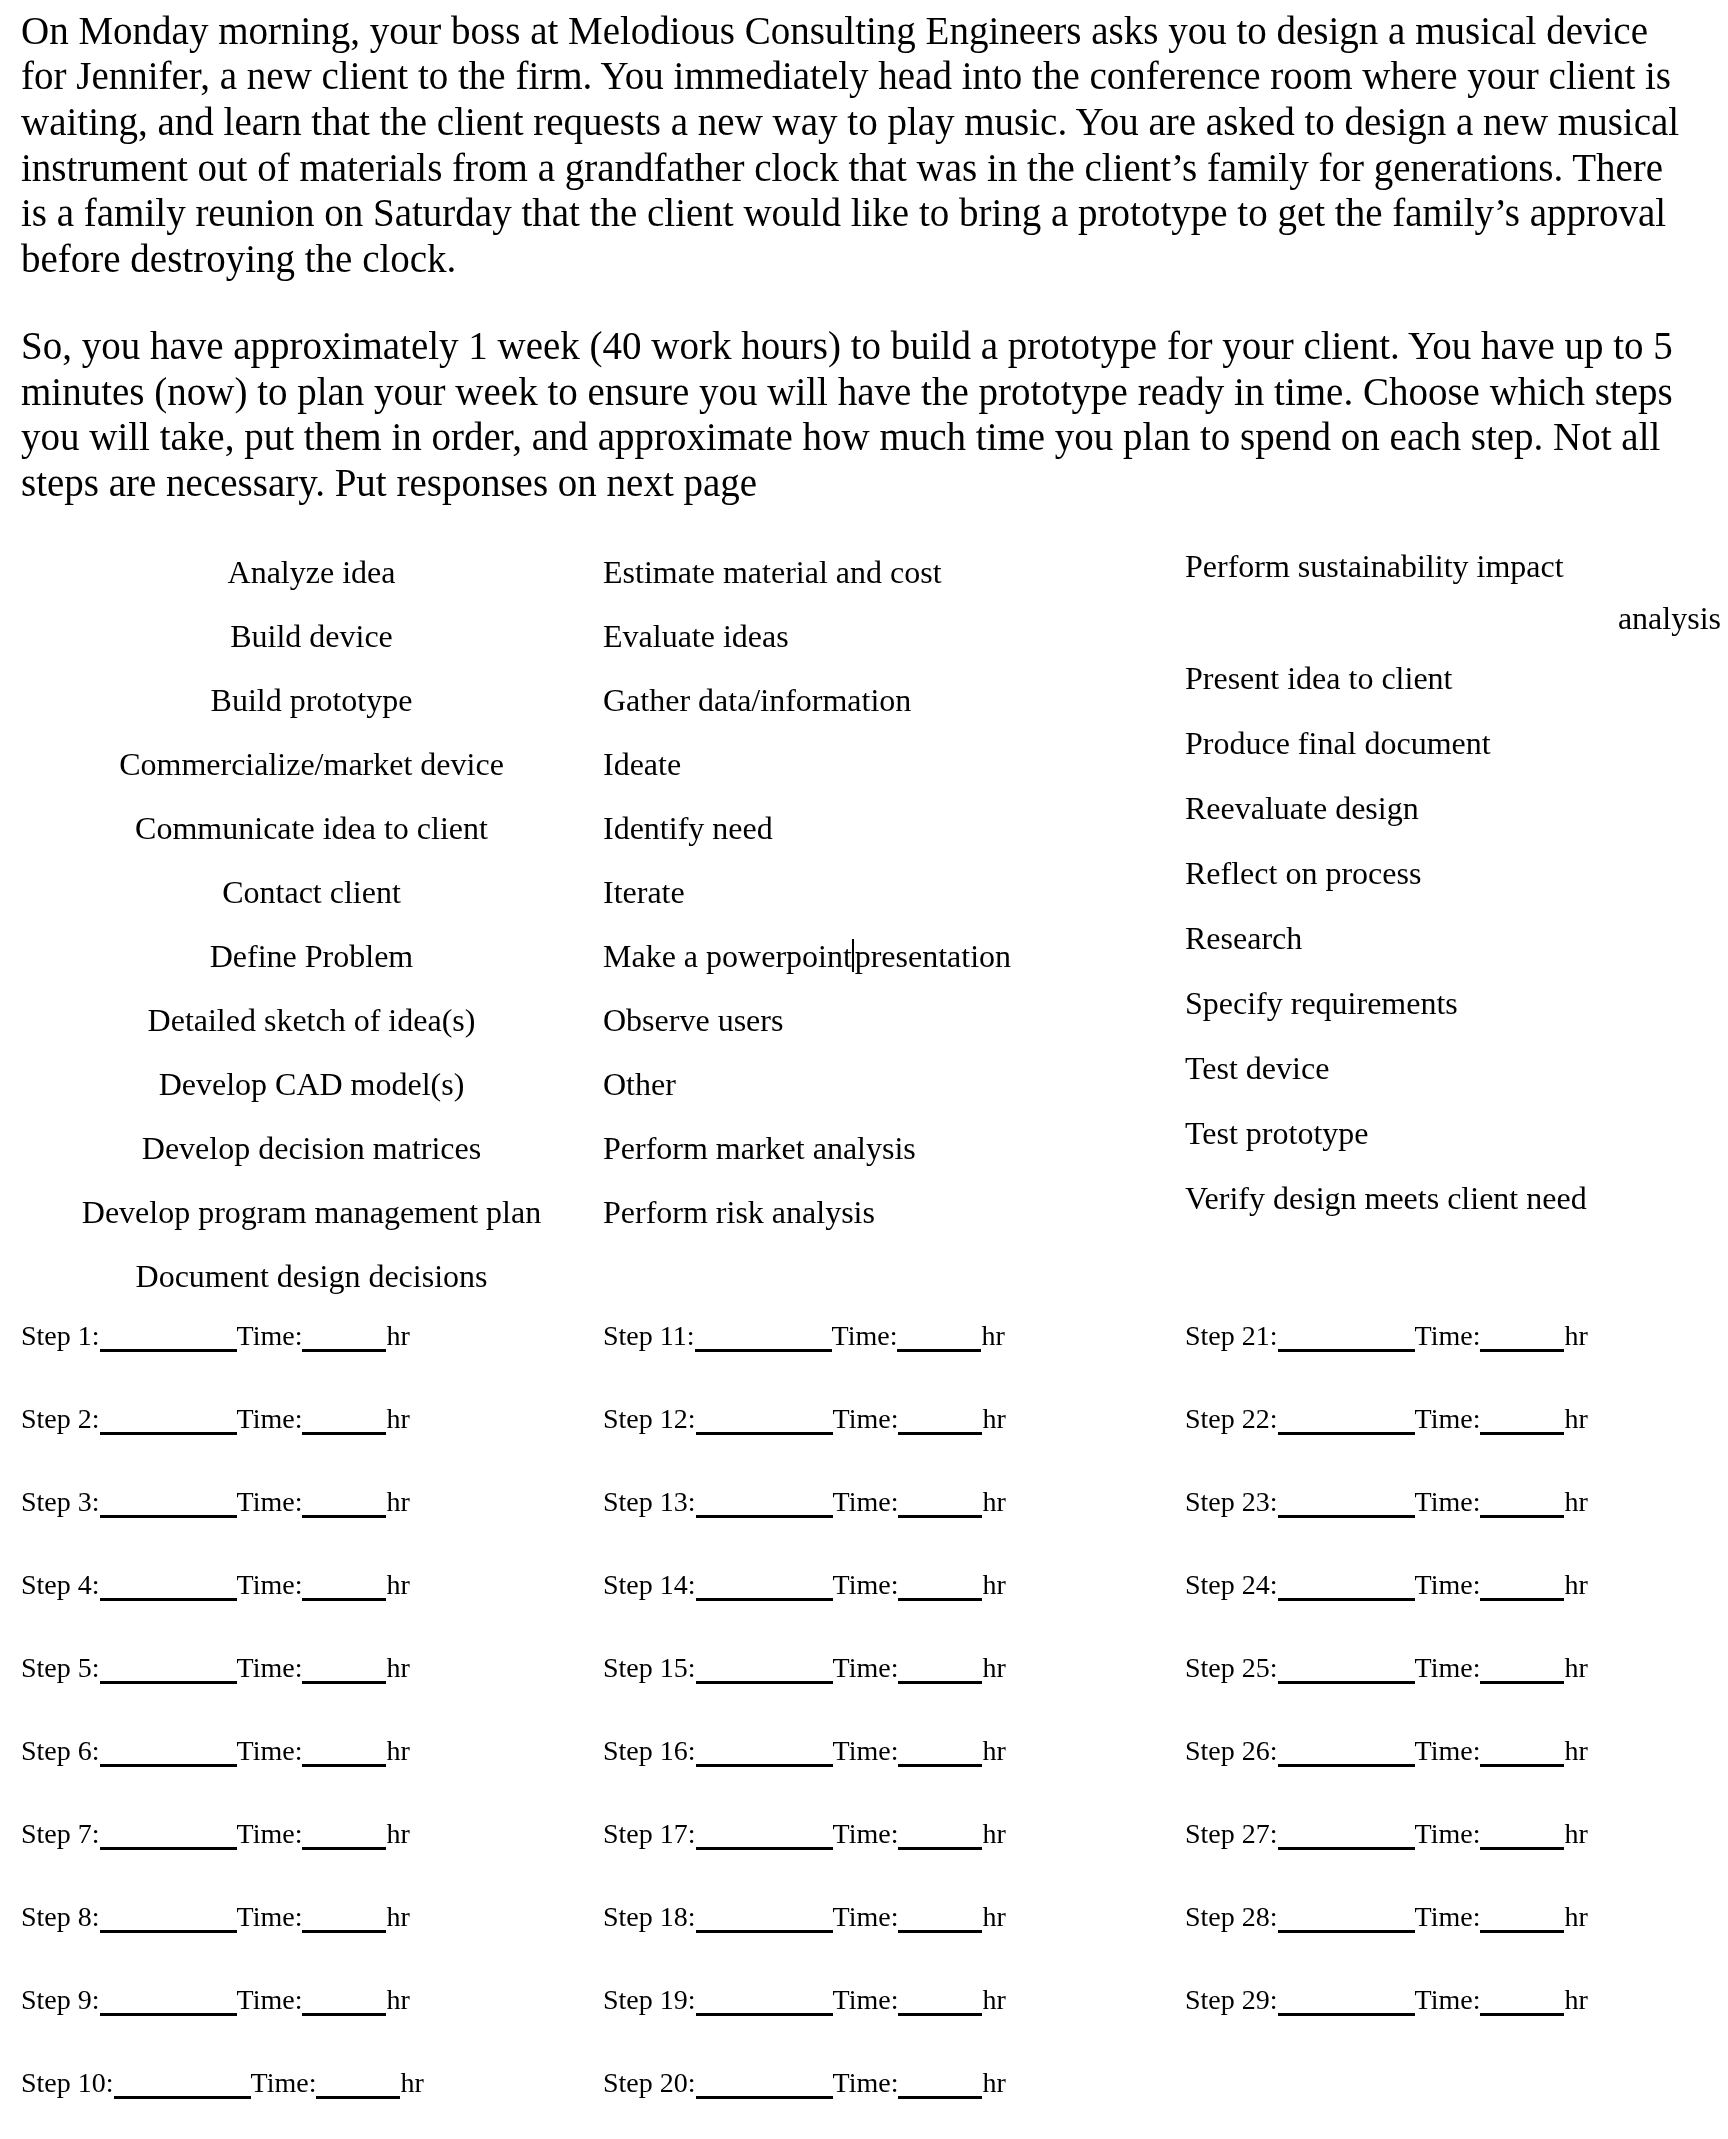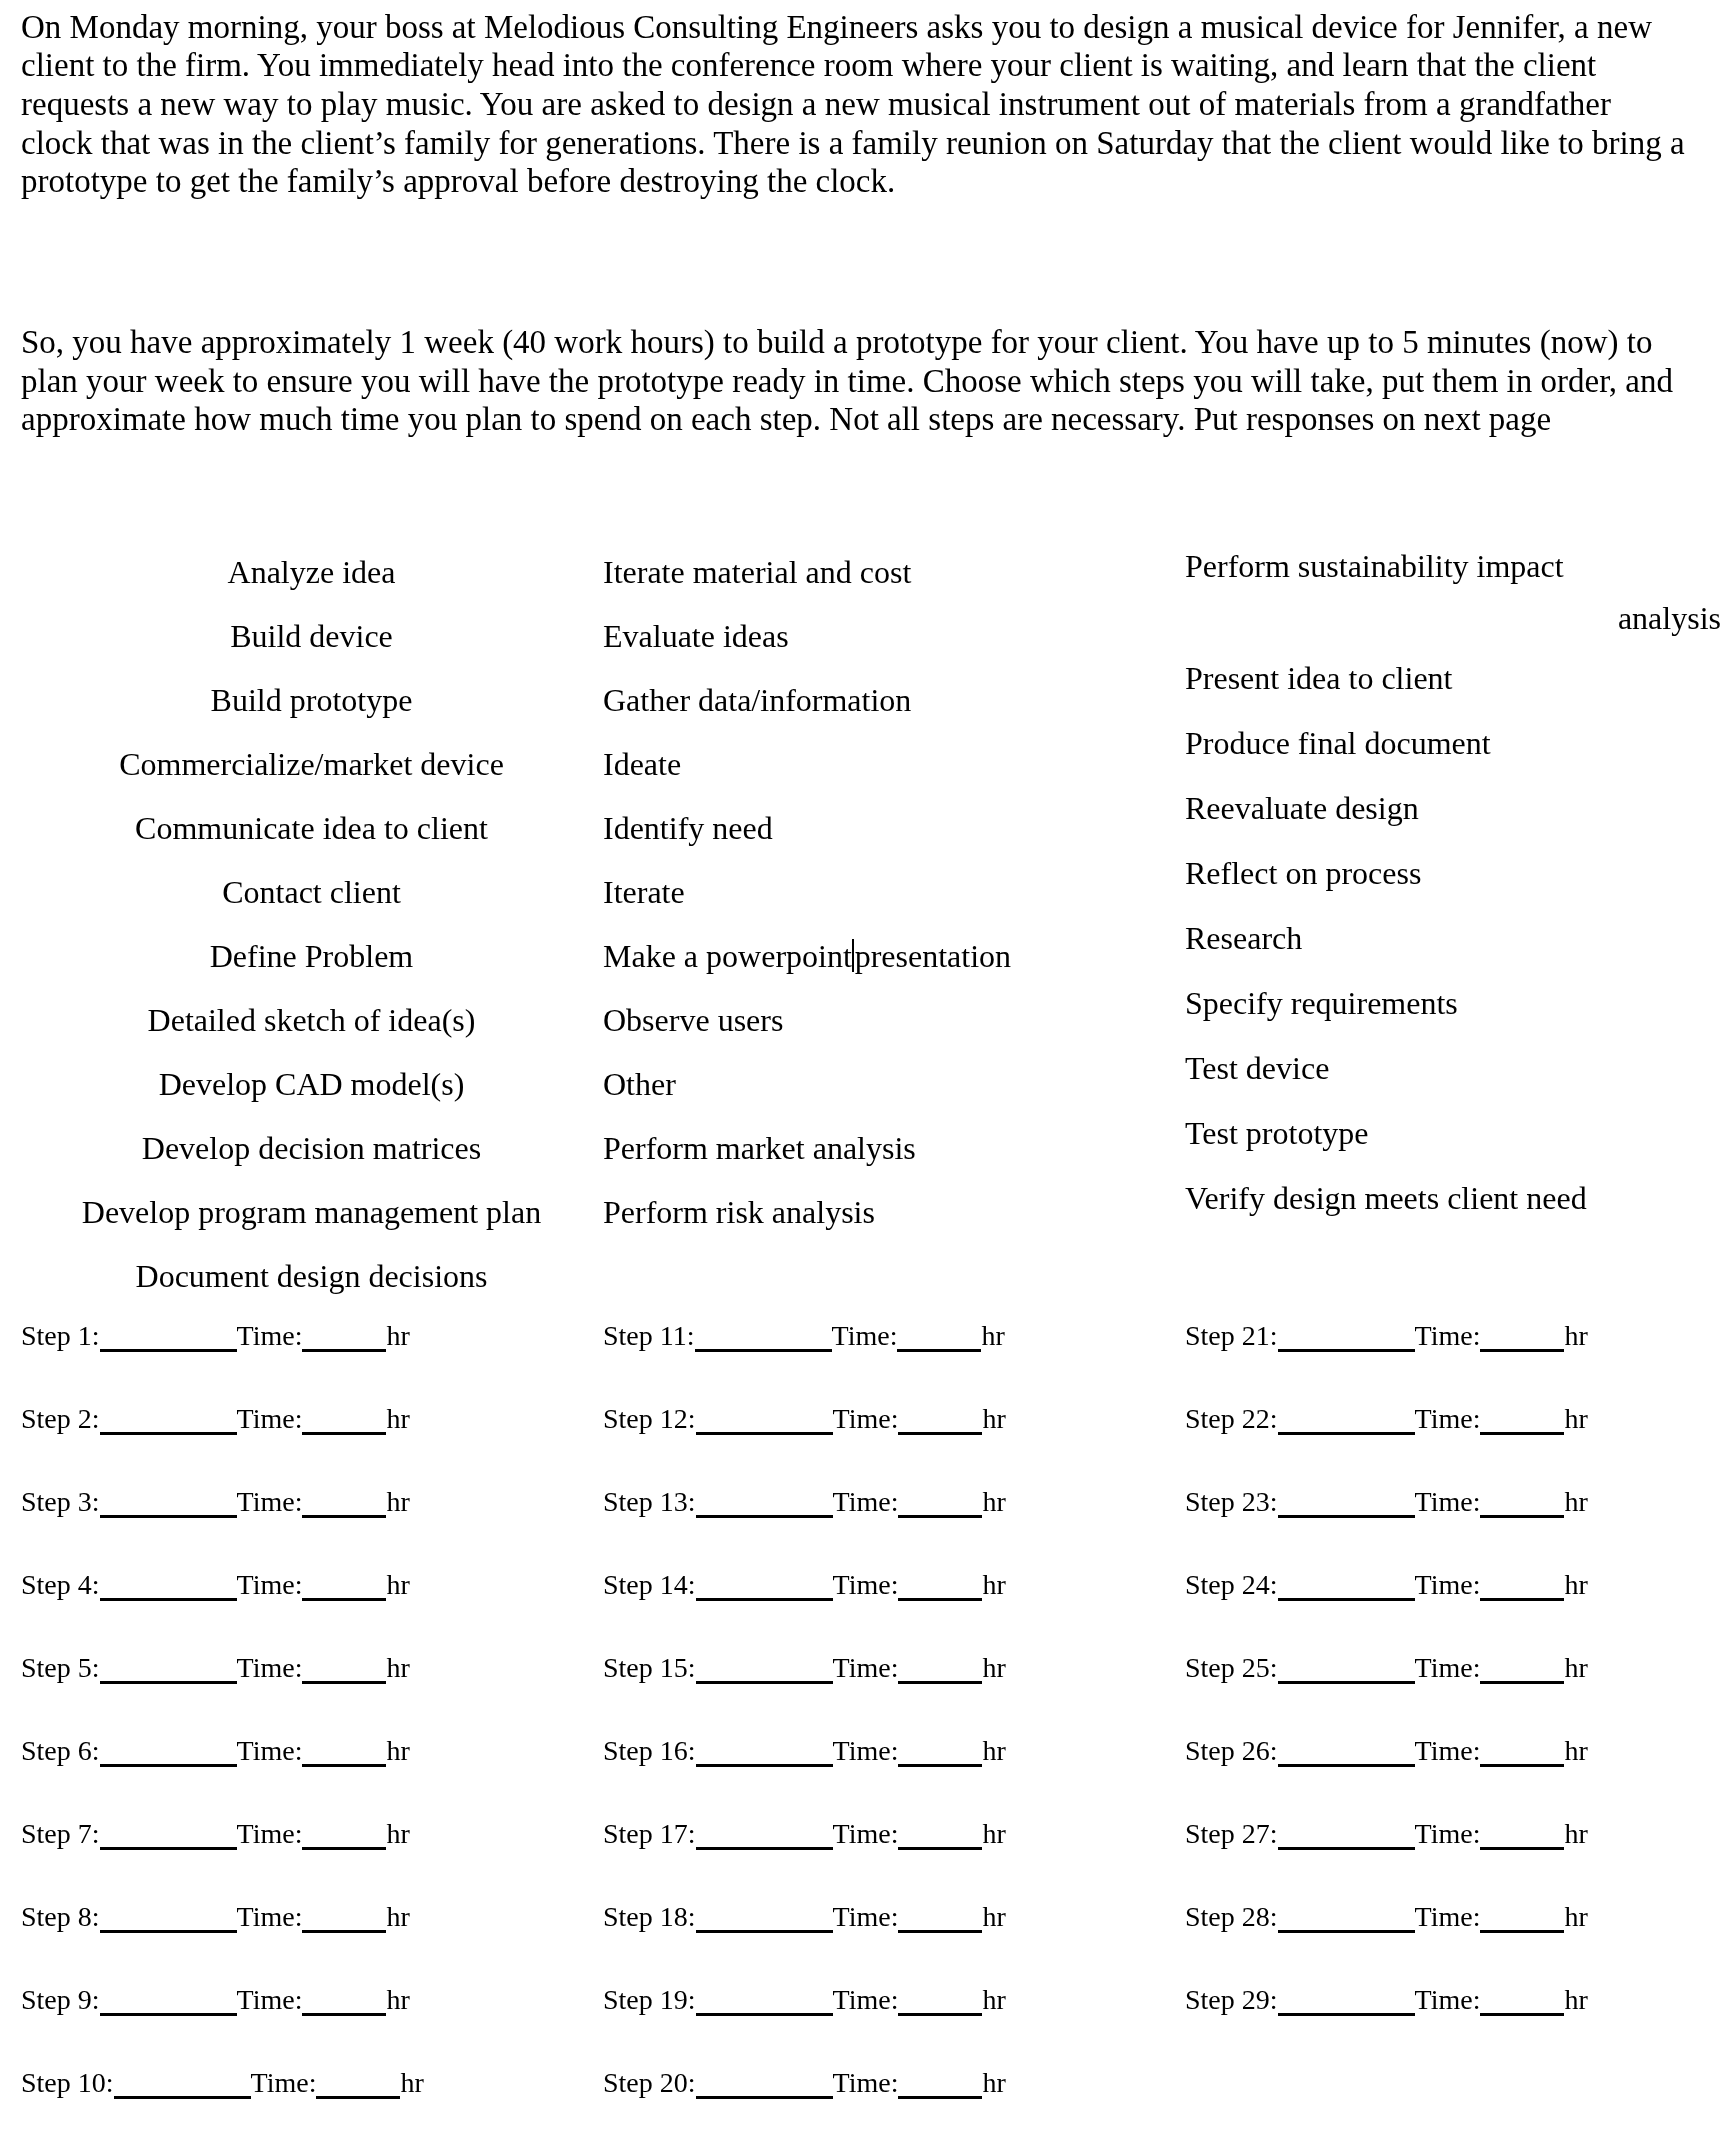--- a/index.html
+++ b/index.html
@@ -23,21 +23,21 @@
     width: 1728px;
     height: 2140px;
     padding: 0;
   }
 
   
   .intro {
     position: absolute;
     left: 21px;
     width: 1669px;
-    font-size: 33px;
+    font-size: 39px;
     line-height: 1.17;
     text-align: left;
   }
   #para1 { top: 7.8px; }
   #para2 { top: 323px; }
 
   
   .options {
     position: absolute;
     left: 0;
@@ -151,21 +151,21 @@
       <div class="opt-item">Contact client</div>
       <div class="opt-item">Define Problem</div>
       <div class="opt-item">Detailed sketch of idea(s)</div>
       <div class="opt-item">Develop CAD model(s)</div>
       <div class="opt-item">Develop decision matrices</div>
       <div class="opt-item">Develop program management plan</div>
       <div class="opt-item">Document design decisions</div>
     </div>
 
     <div class="opt-col" id="opt-col-2">
-      <div class="opt-item">Iterate material and cost</div>
+      <div class="opt-item">Estimate material and cost</div>
       <div class="opt-item">Evaluate ideas</div>
       <div class="opt-item">Gather data/information</div>
       <div class="opt-item">Ideate</div>
       <div class="opt-item">Identify need</div>
       <div class="opt-item">Iterate</div>
       <div class="opt-item"><span>Make a powerpoint</span><span class="caret"></span><span>presentation</span></div>
       <div class="opt-item">Observe users</div>
       <div class="opt-item">Other</div>
       <div class="opt-item">Perform market analysis</div>
       <div class="opt-item">Perform risk analysis</div>

